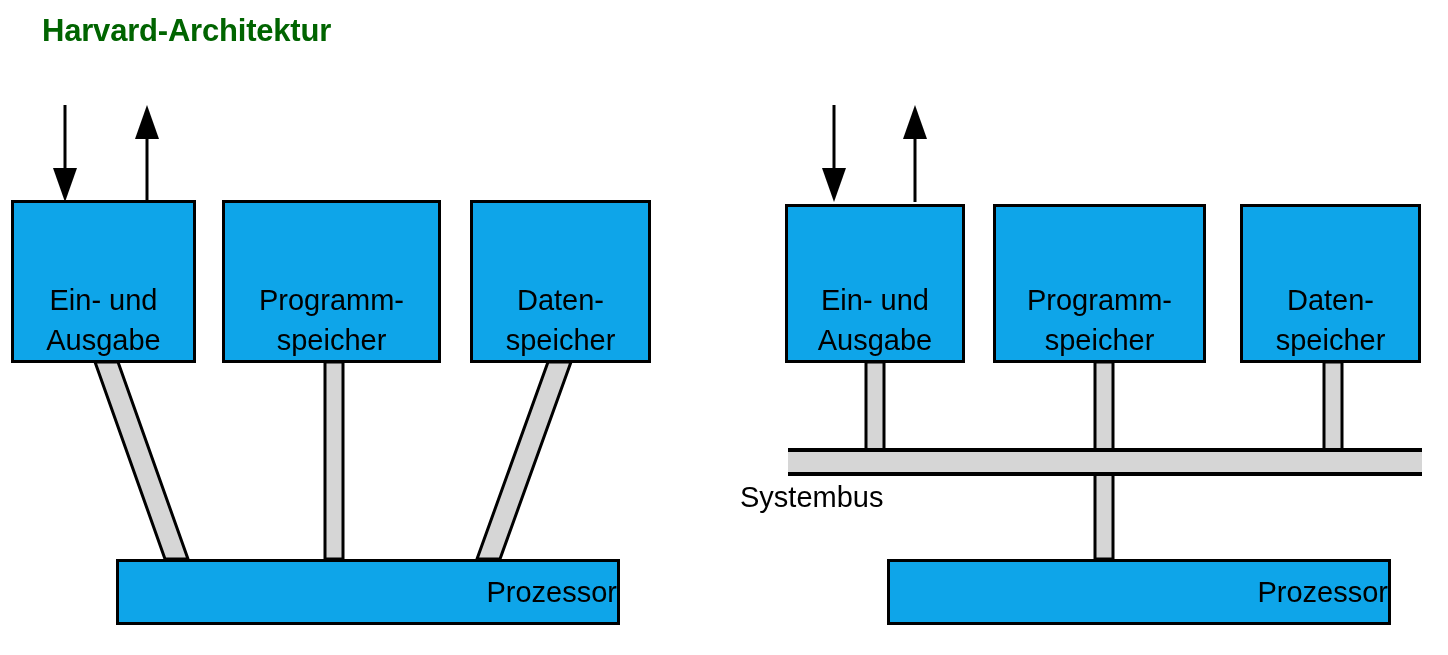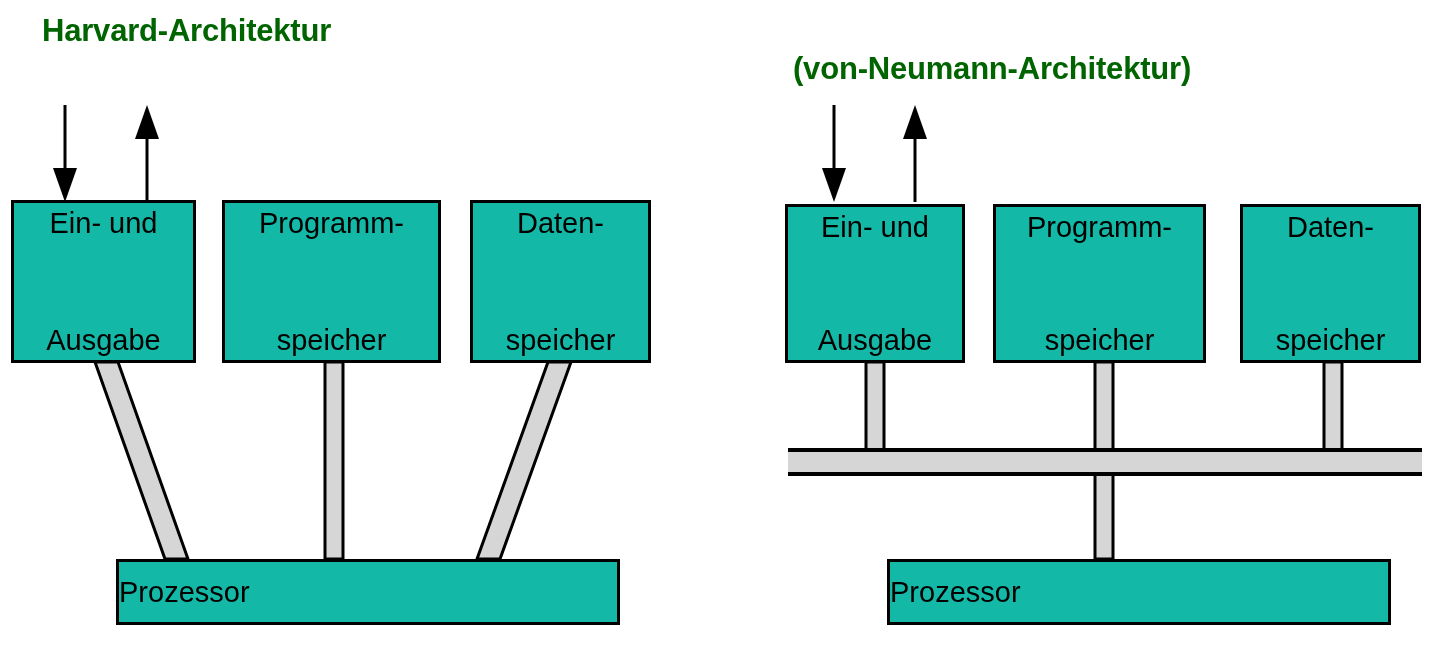--- a/index.html
+++ b/index.html
@@ -22,27 +22,27 @@
     color: #006400;
     font-family: "Liberation Sans", sans-serif;
     font-weight: bold;
     font-size: 31px;
     line-height: 38px;
     white-space: pre;
     letter-spacing: -0.2px;
   }
   .box {
     position: absolute;
-    background: #14b8a6;
+    background: #0ea5e9;
     border: 3px solid #000000;
     box-sizing: border-box;
     display: flex;
     flex-direction: column;
     align-items: center;
-    justify-content: space-between;
+    justify-content: flex-end;
     font-family: "Liberation Sans", sans-serif;
     font-size: 29px;
     color: #000000;
     line-height: 40px;
     text-align: center;
   }
   .box .ln {
     display: block;
     white-space: pre;
   }
@@ -104,21 +104,20 @@
 
   <div class="box" style="left:470px; top:200px; width:181px; height:163px;">
     <span class="ln">Daten-</span>
     <span class="ln">speicher</span>
   </div>
 
   <div class="box wide" style="left:80px; top:559px; width:504px; height:66px;">
     <span class="ln">Prozessor</span>
   </div>
 
-  <div class="title" style="left:793px; top:50px;">(von-Neumann-Architektur)</div>
 
   <svg class="overlay" viewBox="0 0 1448 655">
 
     <g>
       <line x1="834" y1="105" x2="834" y2="195" stroke="#000" stroke-width="3"></line>
       <polygon points="834,202 822,168 846,168" fill="#000"></polygon>
     </g>
 
     <g>
       <line x1="915" y1="202" x2="915" y2="138" stroke="#000" stroke-width="3"></line>
@@ -148,18 +147,19 @@
   <div class="box" style="left:993px; top:204px; width:213px; height:159px;">
     <span class="ln">Programm-</span>
     <span class="ln">speicher</span>
   </div>
 
   <div class="box" style="left:1240px; top:204px; width:181px; height:159px;">
     <span class="ln">Daten-</span>
     <span class="ln">speicher</span>
   </div>
 
+  <div class="buslabel" style="left:740px; top:481px;">Systembus</div>
 
   <div class="box wide" style="left:851px; top:559px; width:504px; height:66px;">
     <span class="ln">Prozessor</span>
   </div>
 
 </div>
 
 </body></html>

